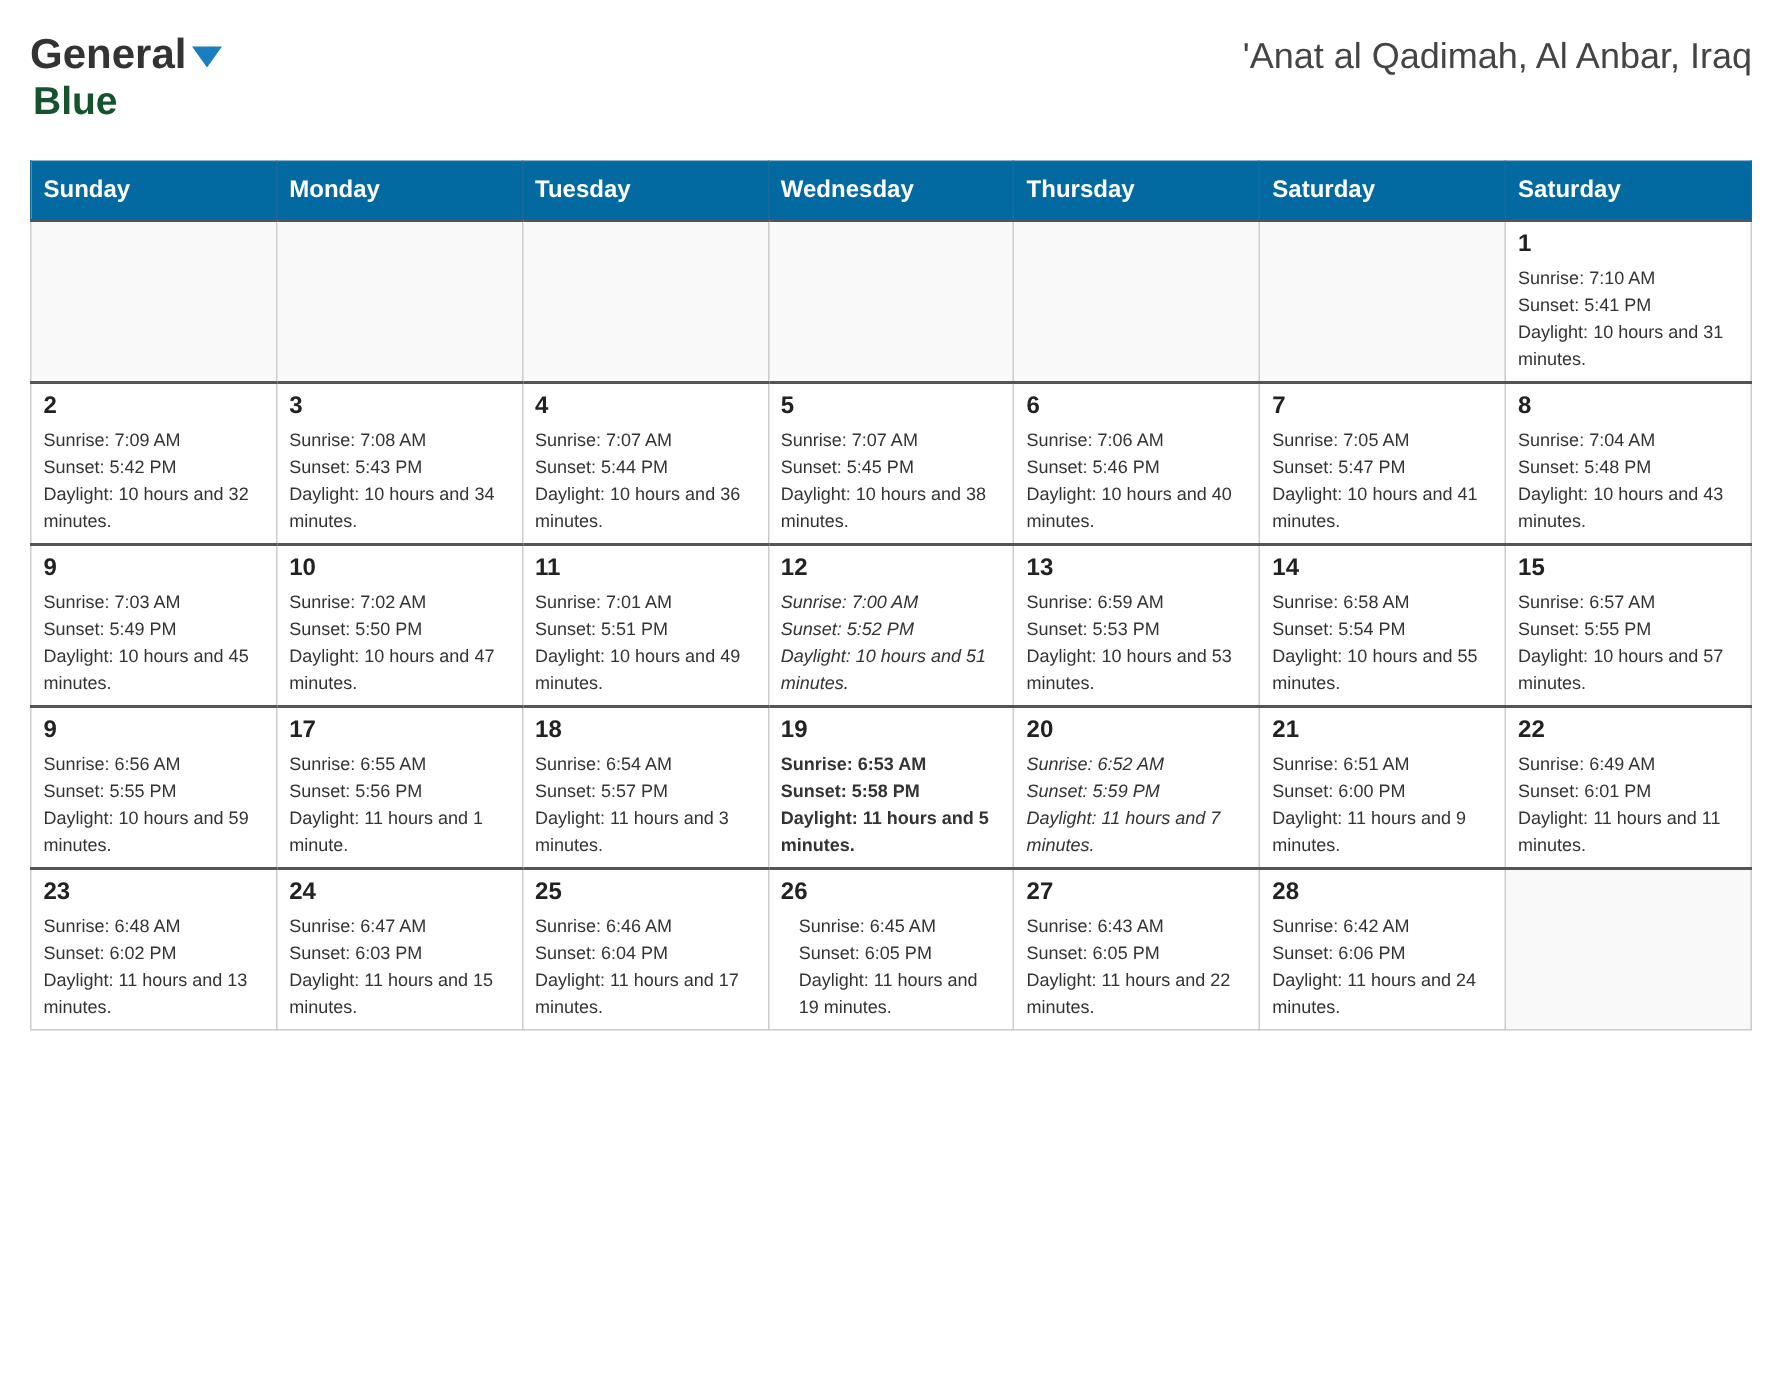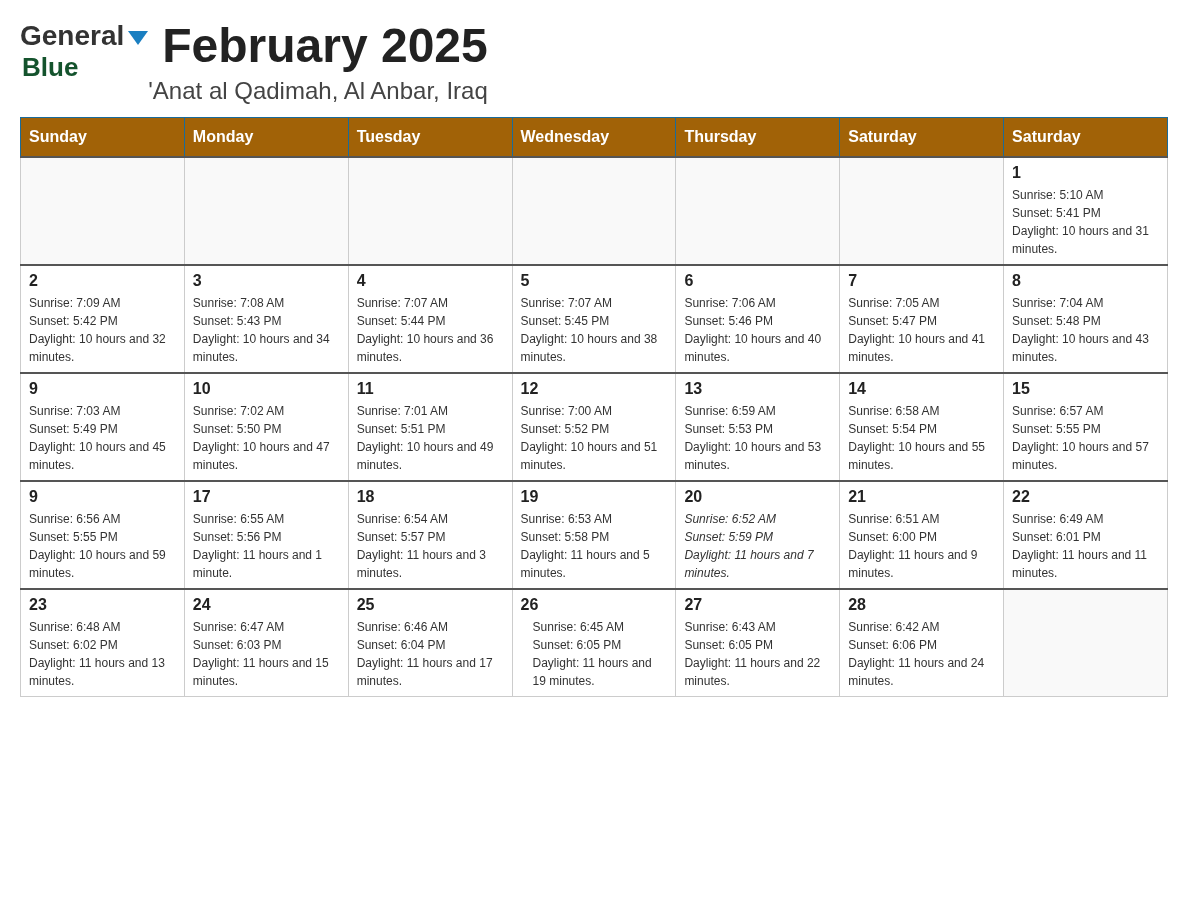--- a/index.html
+++ b/index.html
@@ -6,22 +6,23 @@
     body {
       font-family: Arial, sans-serif;
       background: #fff;
       color: #333;
       padding: 20px;
       width: 1188px;
       min-height: 918px;
     }
     .header {
       display: flex;
+      justify-content: space-between;
       align-items: flex-start;
-      margin-bottom: 12px;
+      margin-bottom: 24px;
     }
     .logo {
       display: flex;
       flex-direction: column;
       align-items: flex-start;
     }
     .logo-general {
       font-size: 28px;
       font-weight: bold;
       color: #333;
@@ -58,21 +59,21 @@
       font-size: 24px;
       color: #444;
       margin-top: 4px;
     }
     .calendar {
       width: 100%;
       border-collapse: collapse;
       margin-top: 8px;
     }
     .calendar th {
-      background: #a16207;
+      background: #0369a1;
       color: #fff;
       font-size: 16px;
       font-weight: bold;
       padding: 10px 8px;
       text-align: left;
       border: 1px solid #1a6b9a;
     }
     .calendar td {
       vertical-align: top;
       border: 1px solid #ccc;
@@ -108,21 +109,20 @@
 
 <div class="header">
   <div class="logo">
     <div class="logo-general">
       <span>General</span>
       <span class="arrow"></span>
     </div>
     <div class="logo-blue">Blue</div>
   </div>
   <div class="title-block">
-    <h1>February 2025</h1>
     <div class="subtitle">'Anat al Qadimah, Al Anbar, Iraq</div>
   </div>
 </div>
 
 <table class="calendar">
   <thead>
     <tr>
       <th>Sunday</th>
       <th>Monday</th>
       <th>Tuesday</th>
@@ -135,21 +135,21 @@
   <tbody id="calendar-body">
   <tr>
         <td class="empty"></td>
         <td class="empty"></td>
         <td class="empty"></td>
         <td class="empty"></td>
         <td class="empty"></td>
         <td class="empty"></td>
         <td>
           <span class="day-number">1</span>
-          <div class="day-info" style="white-space: pre-line;">Sunrise: 5:10 AM
+          <div class="day-info" style="white-space: pre-line;">Sunrise: 7:10 AM
 Sunset: 5:41 PM
 Daylight: 10 hours and 31 minutes.</div>
         </td>
       </tr>
       <tr>
         <td>
           <span class="day-number">2</span>
           <div class="day-info" style="white-space: pre-line;">Sunrise: 7:09 AM
 Sunset: 5:42 PM
 Daylight: 10 hours and 32 minutes.</div>
@@ -205,21 +205,21 @@
 Daylight: 10 hours and 47 minutes.</div>
         </td>
         <td>
           <span class="day-number">11</span>
           <div class="day-info" style="white-space: pre-line;">Sunrise: 7:01 AM
 Sunset: 5:51 PM
 Daylight: 10 hours and 49 minutes.</div>
         </td>
         <td>
           <span class="day-number">12</span>
-          <div class="day-info" style="white-space: pre-line;">Sunrise: 7:00 AM
+          <div class="day-info" style="white-space: pre-line; font-style: italic;">Sunrise: 7:00 AM
 Sunset: 5:52 PM
 Daylight: 10 hours and 51 minutes.</div>
         </td>
         <td>
           <span class="day-number">13</span>
           <div class="day-info" style="white-space: pre-line;">Sunrise: 6:59 AM
 Sunset: 5:53 PM
 Daylight: 10 hours and 53 minutes.</div>
         </td>
         <td>
@@ -249,21 +249,21 @@
 Daylight: 11 hours and 1 minute.</div>
         </td>
         <td>
           <span class="day-number">18</span>
           <div class="day-info" style="white-space: pre-line;">Sunrise: 6:54 AM
 Sunset: 5:57 PM
 Daylight: 11 hours and 3 minutes.</div>
         </td>
         <td>
           <span class="day-number">19</span>
-          <div class="day-info" style="white-space: pre-line;">Sunrise: 6:53 AM
+          <div class="day-info" style="white-space: pre-line; font-weight: bold;">Sunrise: 6:53 AM
 Sunset: 5:58 PM
 Daylight: 11 hours and 5 minutes.</div>
         </td>
         <td>
           <span class="day-number">20</span>
           <div class="day-info" style="white-space: pre-line; font-style: italic;">Sunrise: 6:52 AM
 Sunset: 5:59 PM
 Daylight: 11 hours and 7 minutes.</div>
         </td>
         <td>

